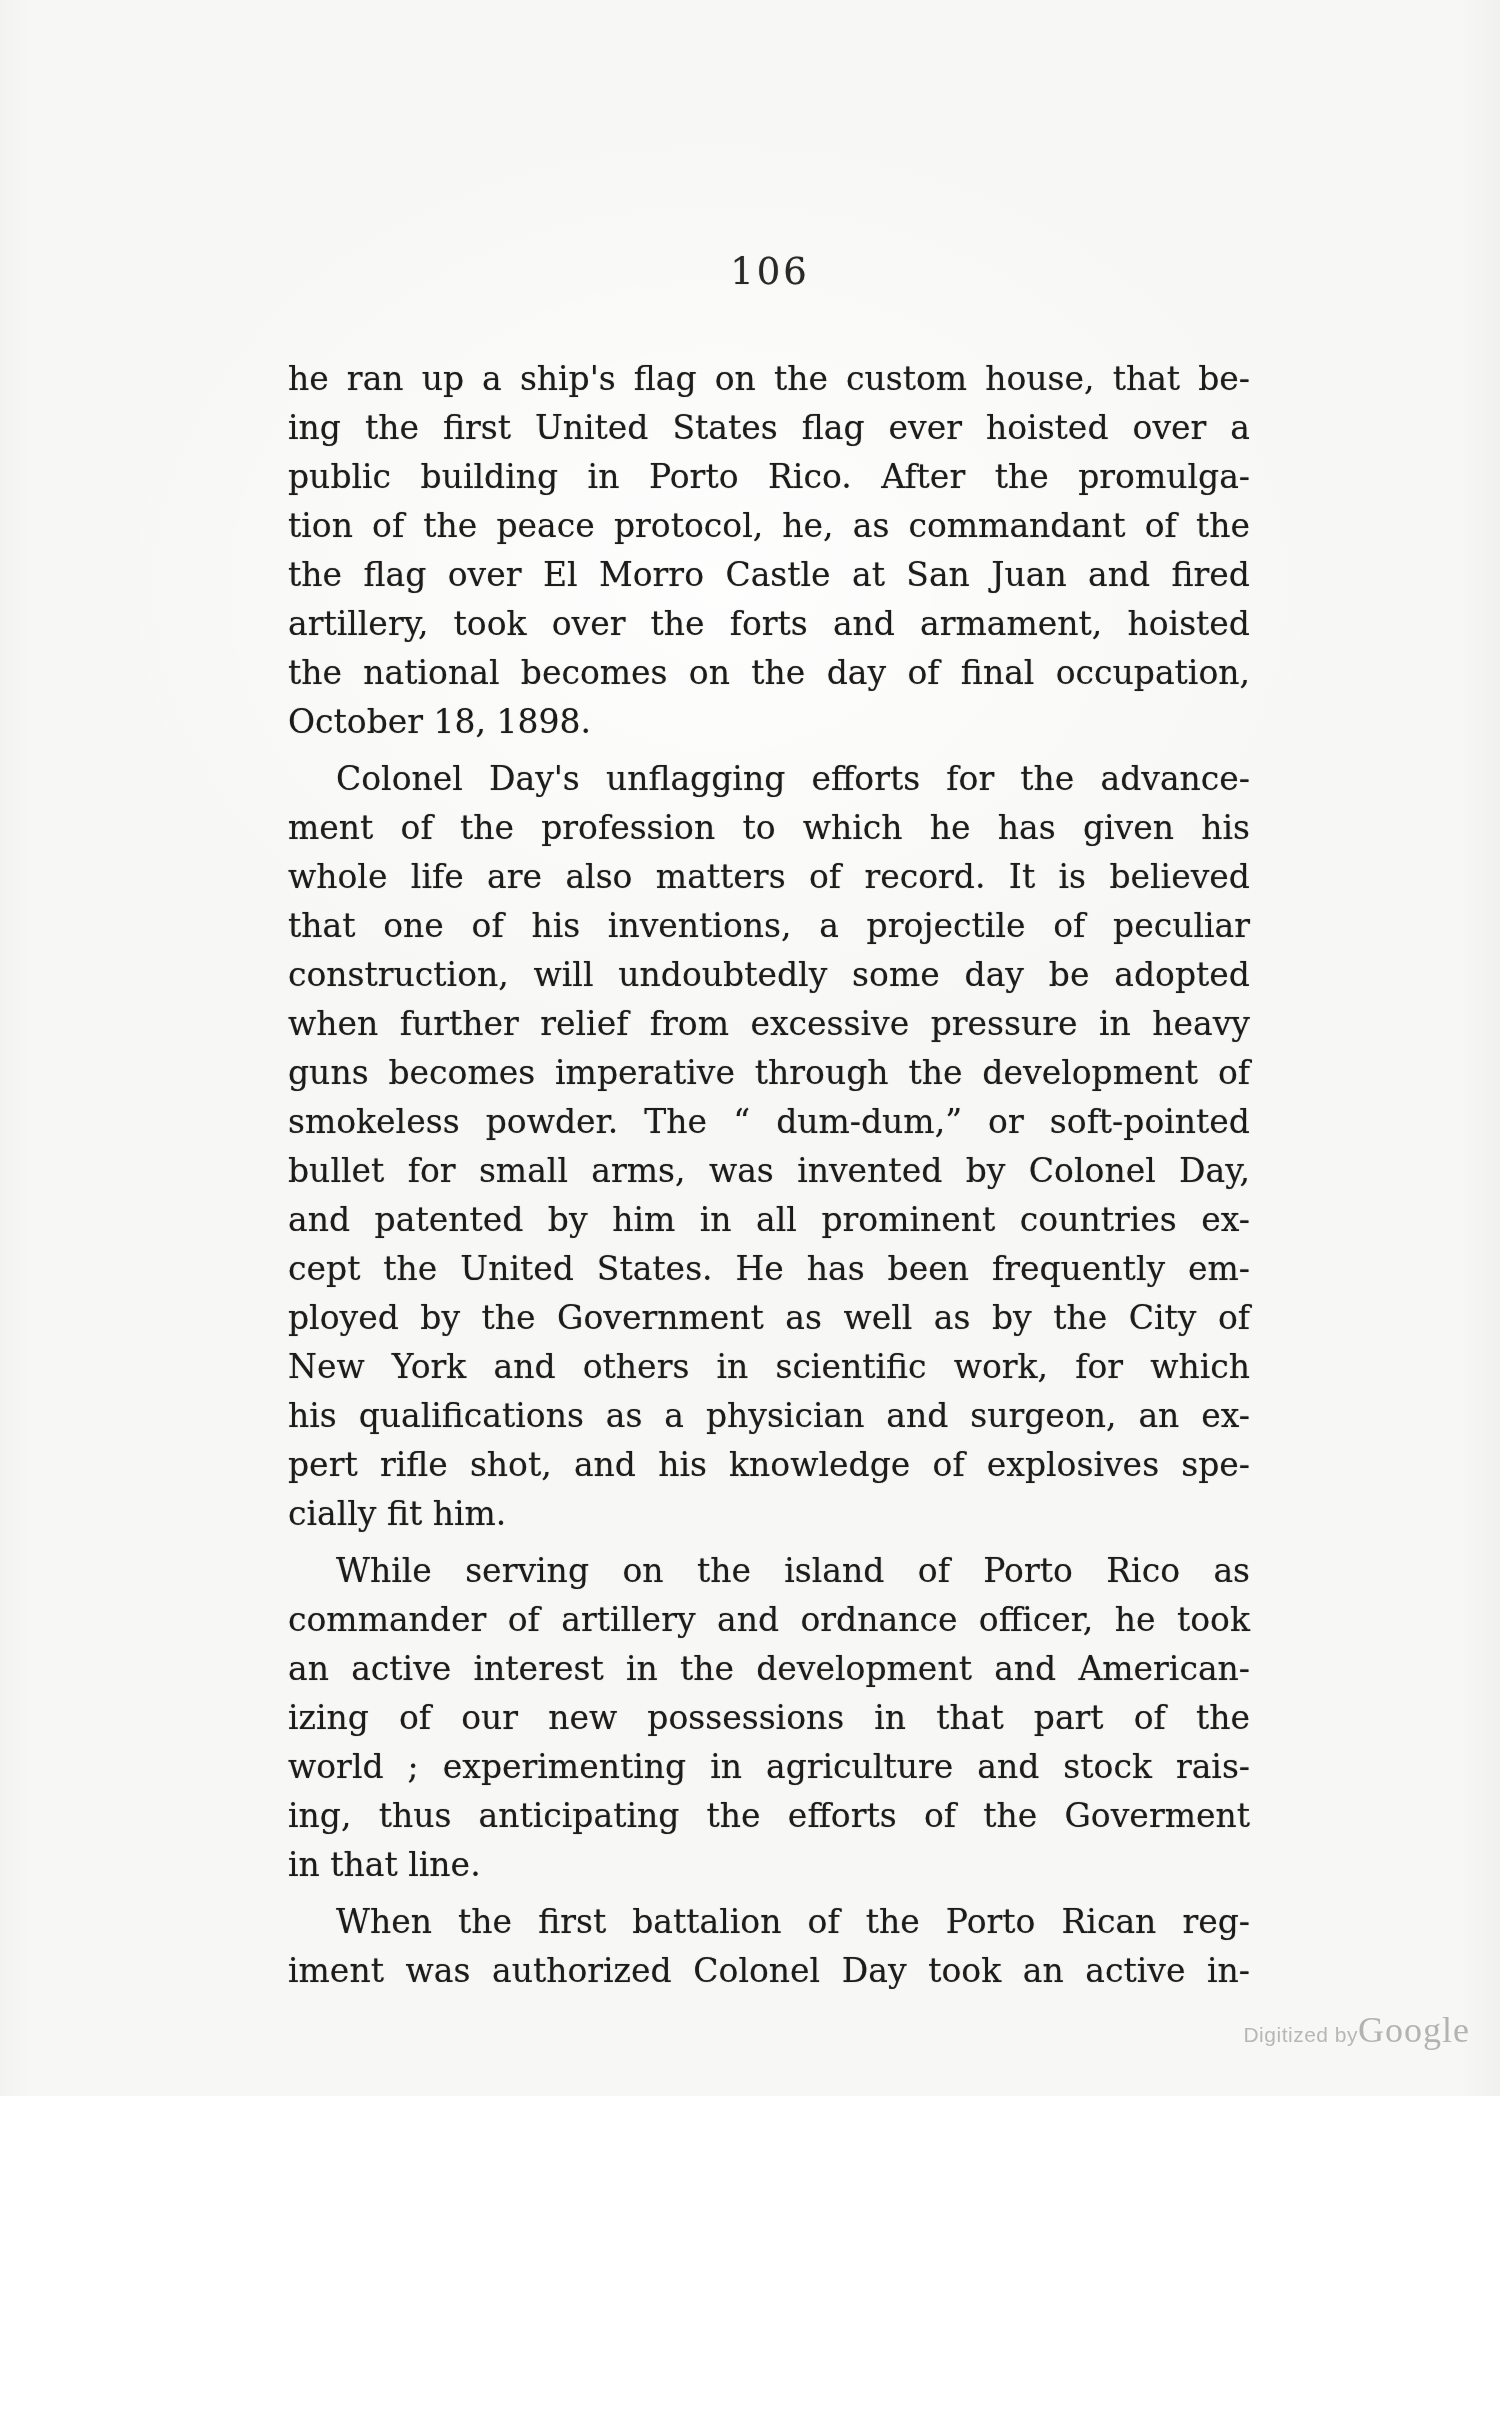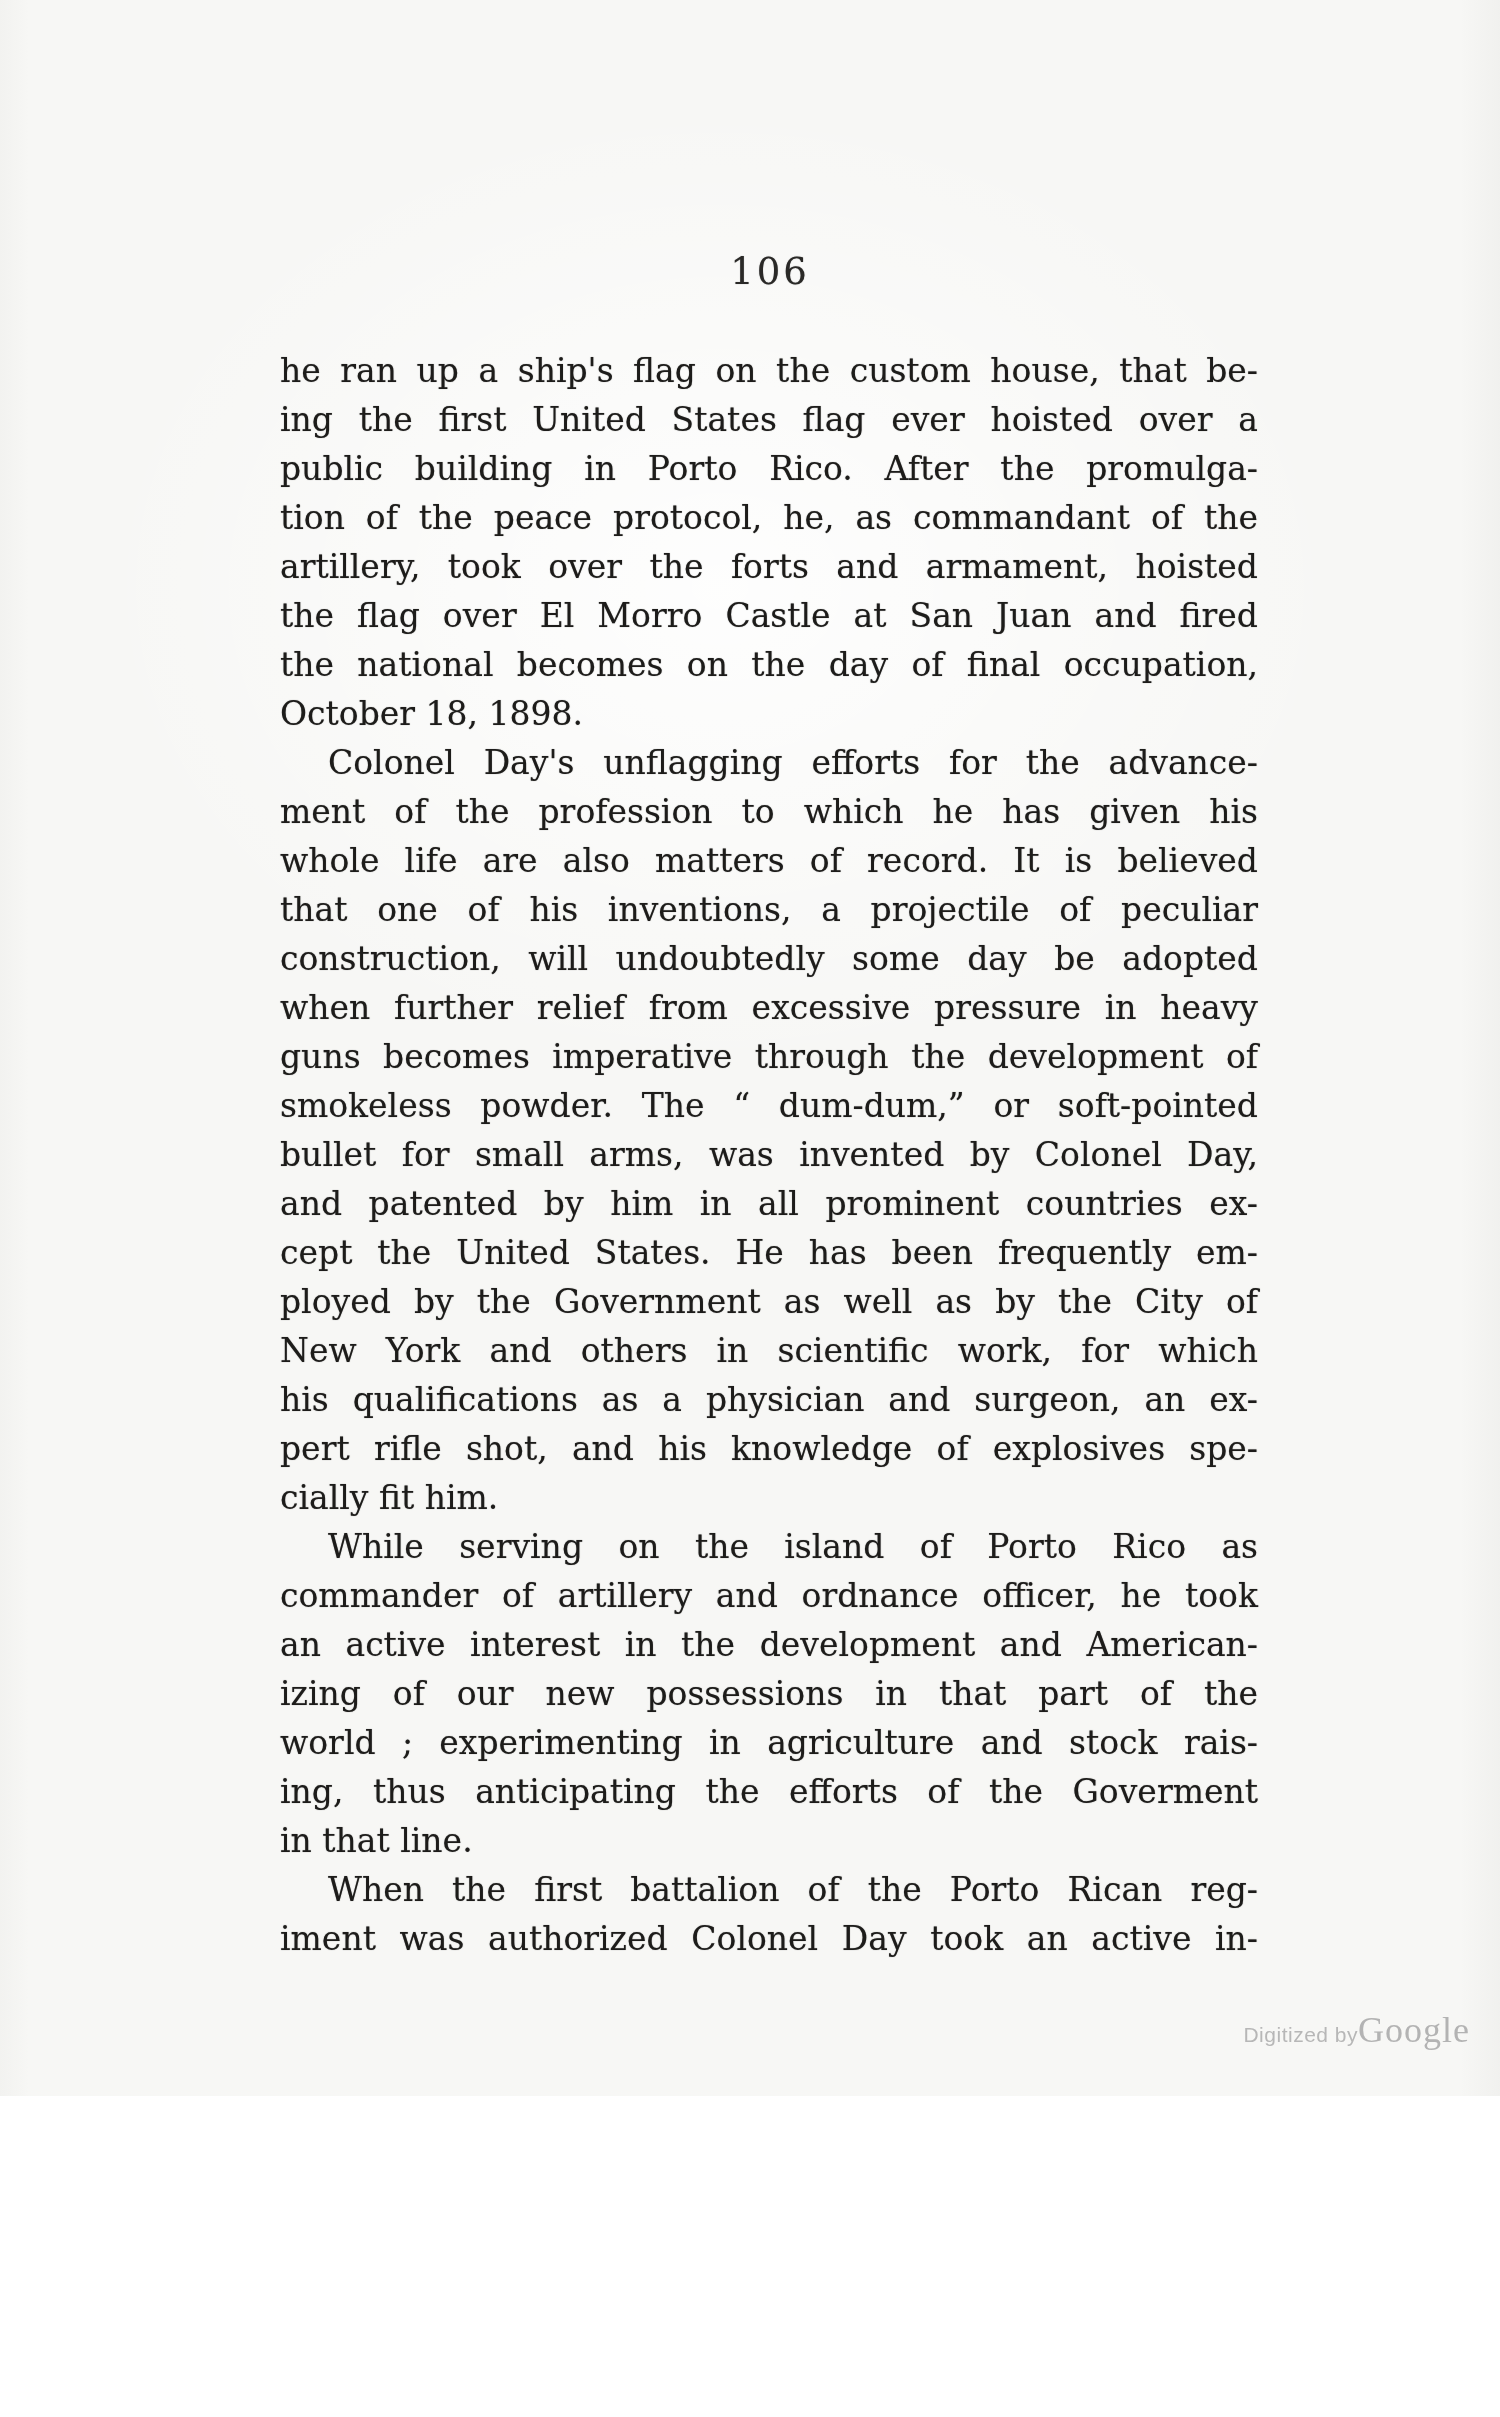--- a/index.html
+++ b/index.html
@@ -34,21 +34,21 @@
   .text-block {
     position: absolute;
     left: 280px;
     top: 346px;
     width: 978px;
     font-size: 33px;
     line-height: 49px;
     color: #1d1c1a;
     text-shadow: 0 0 1px rgba(30,30,30,0.5);
   }
-  .paragraph { margin: 0; }
+  .paragraph { margin: 8px; }
   .line {
     text-align: justify;
     text-align-last: justify;
     white-space: normal;
   }
   .line.para-end {
     text-align-last: left;
   }
   .paragraph.indent-first .line:first-child {
     text-indent: 48px;
@@ -81,22 +81,22 @@
 <div class="scan-page">
 
   <div class="page-number">106</div>
 
   <div class="text-block">
       <div class="paragraph">
         <div class="line">he ran up a ship's flag on the custom house, that be-</div>
         <div class="line">ing the first United States flag ever hoisted over a</div>
         <div class="line">public building in Porto Rico.  After the promulga-</div>
         <div class="line">tion of the peace protocol, he, as commandant of the</div>
+        <div class="line">the flag over El Morro Castle at San Juan and fired</div>
         <div class="line">artillery, took over the forts and armament, hoisted</div>
-        <div class="line">the flag over El Morro Castle at San Juan and fired</div>
         <div class="line">the national becomes on the day of final occupation,</div>
         <div class="line para-end">October 18, 1898.</div>
       </div>
       <div class="paragraph indent-first">
         <div class="line">Colonel Day's unflagging efforts for the advance-</div>
         <div class="line">ment of the profession to which he has given his</div>
         <div class="line">whole life are also matters of record.  It is believed</div>
         <div class="line">that one of his inventions, a projectile of peculiar</div>
         <div class="line">construction, will undoubtedly some day be adopted</div>
         <div class="line">when further relief from excessive pressure in heavy</div>

